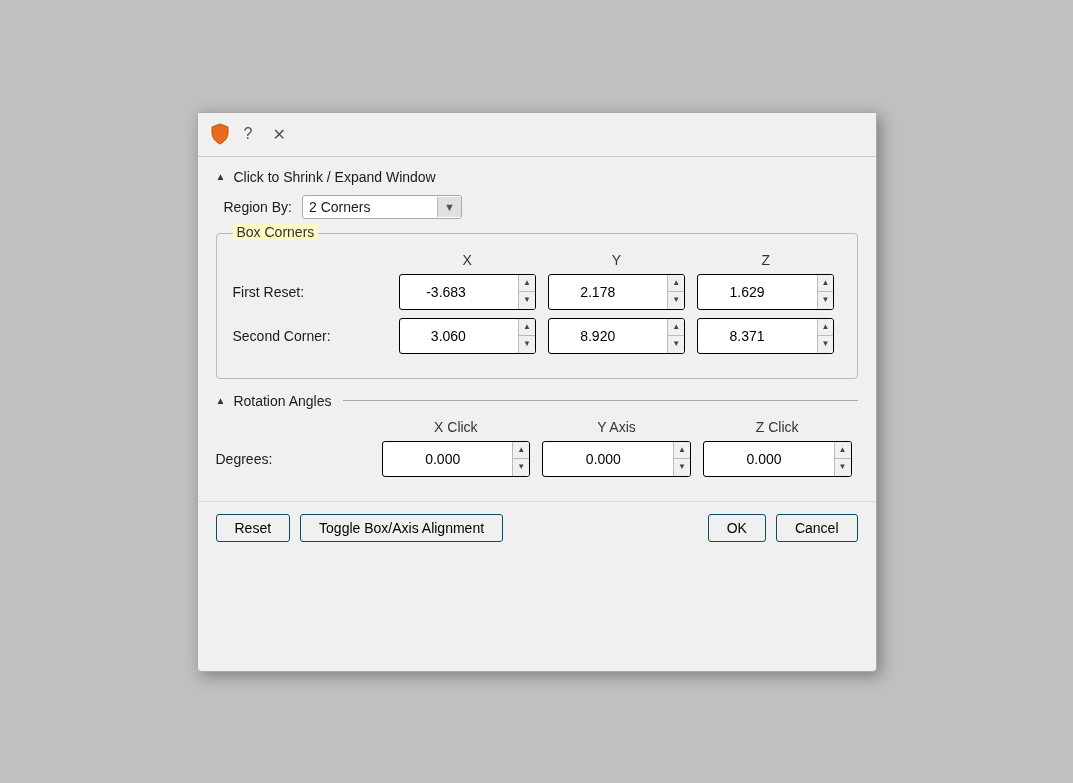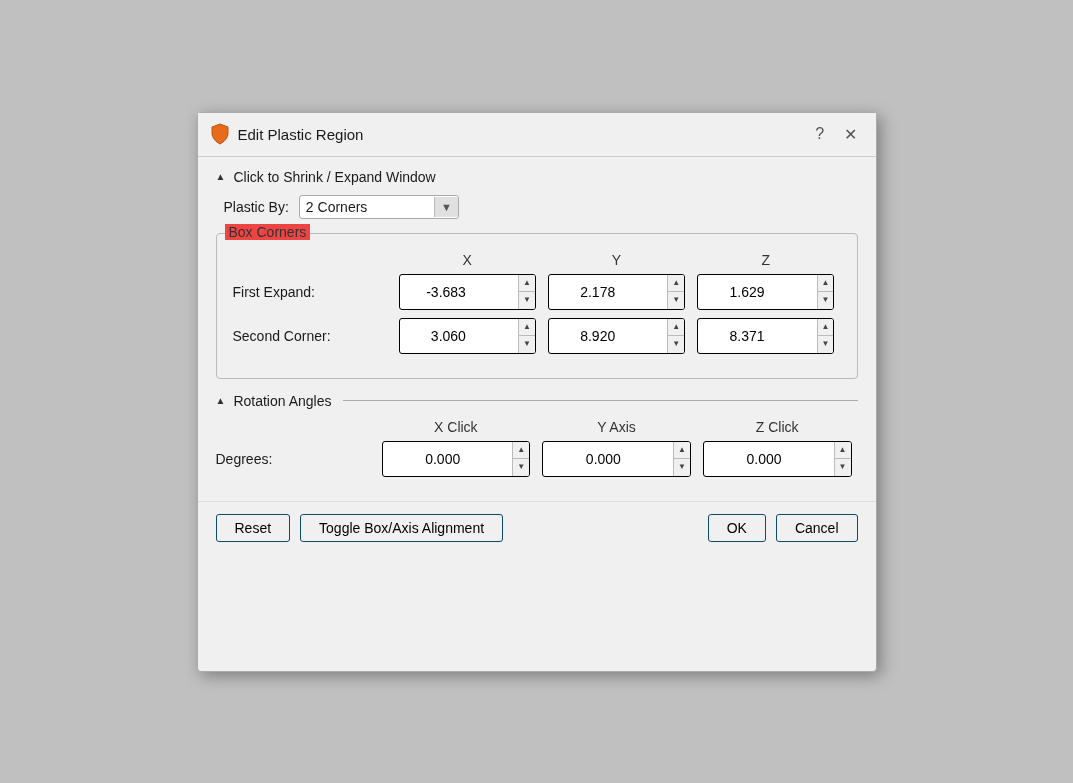--- a/index.html
+++ b/index.html
@@ -108,22 +108,22 @@
     .fieldset {
       border: 1px solid #bbb;
       border-radius: 4px;
       padding: 10px 16px 16px 16px;
       margin-bottom: 14px;
       position: relative;
     }
     .fieldset-legend {
       position: absolute;
       top: -10px;
-      left: 8px;
-      background: #ef4444;
+      left: 16px;
+      background: #fef9c3;
       padding: 0 4px;
       font-size: 14px;
       color: #333;
     }
 
     .grid-table {
       width: 100%;
       margin-top: 8px;
     }
     .grid-header-row {
@@ -223,54 +223,53 @@
 </head>
 <body>
 
 <div class="dialog">
 
   <div class="title-bar">
     <svg class="shield-icon" viewBox="0 0 20 22">
       <path d="M10 1 L18 4 L18 10 C18 15 14 19 10 21 C6 19 2 15 2 10 L2 4 Z" fill="#e86a1c" stroke="#c0540a" stroke-width="1"></path>
       <text x="10" y="15" text-anchor="middle" font-size="10" fill="white" font-weight="bold"></text>
     </svg>
-    <span class="title-bar-title">Edit Plastic Region</span>
     <button class="title-bar-btn">?</button>
     <button class="title-bar-btn title-bar-close">✕</button>
   </div>
 
   <div class="body">
 
     <div class="section-header">
       <span class="section-arrow">▲</span>
       <span class="section-header-label">Click to Shrink / Expand Window</span>
     </div>
 
     <div class="defined-by-row">
-      <span class="defined-by-label">Plastic By:</span>
+      <span class="defined-by-label">Region By:</span>
       <div class="defined-by-select">
         <span class="defined-by-select-text">2 Corners</span>
         <span class="defined-by-dropdown-arrow">▼</span>
       </div>
     </div>
 
     <div class="fieldset">
       <span class="fieldset-legend">Box Corners</span>
 
       <div class="grid-table">
 
         <div class="grid-header-row">
           <div></div>
           <div class="grid-header-cell">X</div>
           <div class="grid-header-cell">Y</div>
           <div class="grid-header-cell">Z</div>
         </div>
 
         <div class="grid-data-row">
-          <span class="row-label">First Expand:</span>
+          <span class="row-label">First Reset:</span>
 
           <div class="spin-field">
             <input class="spin-input" type="text" value="-3.683" style="">
             <div class="spin-buttons">
               <button class="spin-btn spin-btn-up">▲</button>
               <button class="spin-btn">▼</button>
             </div>
           </div>
 
           <div class="spin-field">

